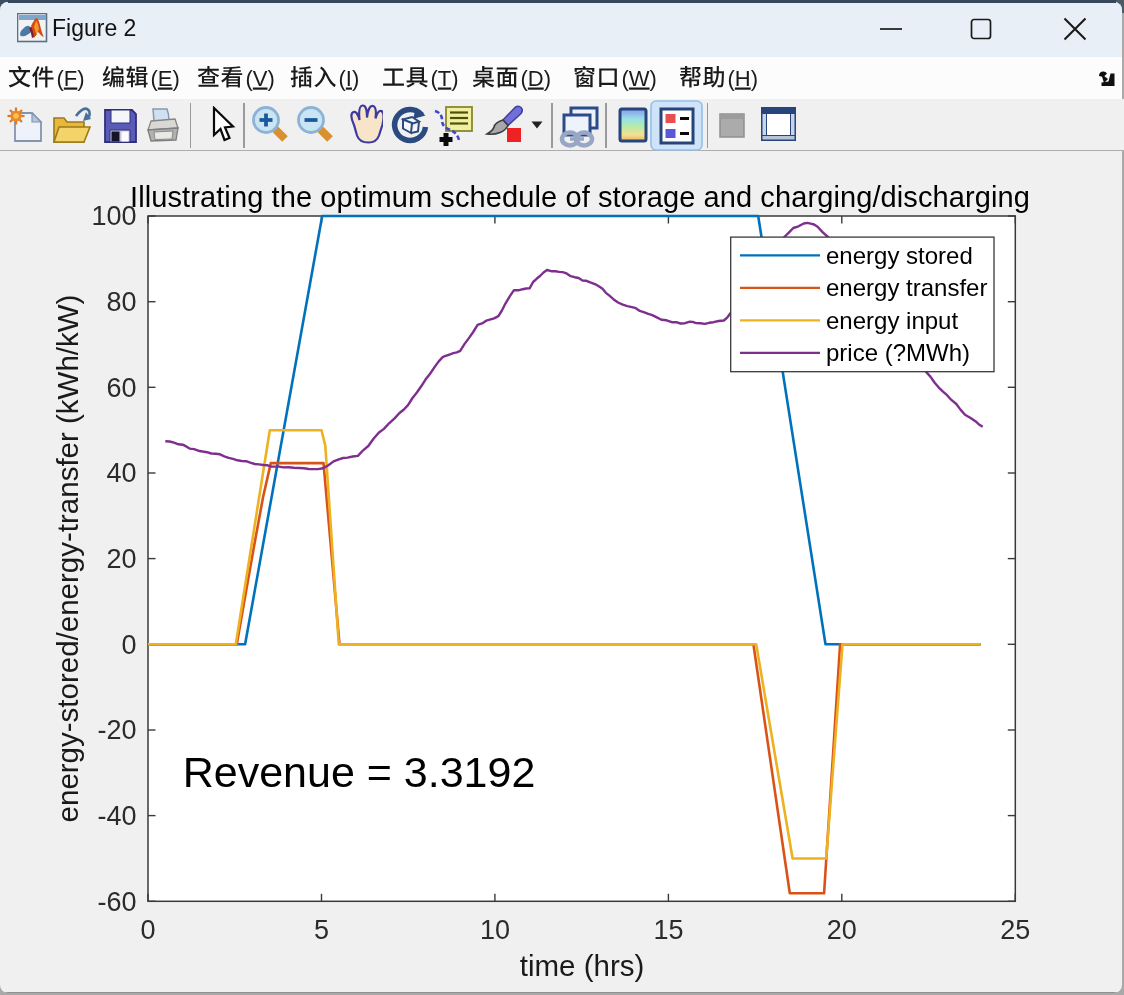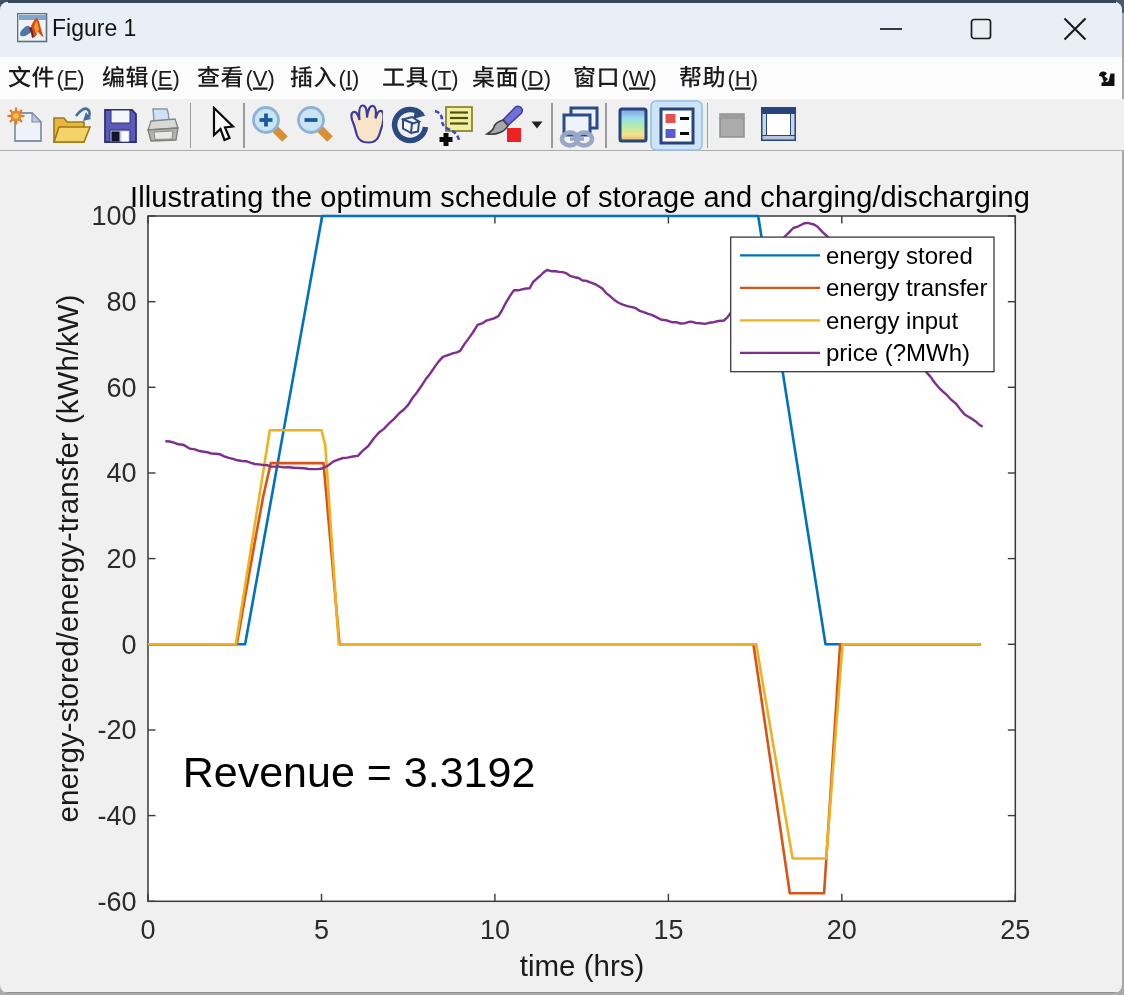--- a/index.html
+++ b/index.html
@@ -23,21 +23,21 @@
 <div id="topband"></div>
 <div style="position:absolute;left:0;top:0;width:1124px;height:995px">
       <svg style="position:absolute;left:17px;top:13px" width="31" height="31">
         <rect x="0.5" y="0.5" width="29" height="28" fill="#f2f2f2" stroke="#5a7086" stroke-width="1.6"></rect>
         <rect x="2" y="2" width="27" height="5" fill="#7da7cc"></rect>
         <path d="M4 18 q5 -6 8 -5 l4 3 q-2 4 -6 6 q-3 2 -6 1 q-2 -1 0 -5Z" fill="#4a7aa8"></path>
         <path d="M12 15 q4 -2 5 0 q2 3 3 6 q-2 3 -5 4 q-1 -6 -3 -10Z" fill="#7a2030"></path>
         <path d="M14 13 q4 -8 5.5 -8 q2 0 4.5 11 q1.5 6 3 8 q-3 -1 -5 -4 q-1.5 -2 -2.5 0 q-1 2 -2.5 5 q-1 -8 -3 -12Z" fill="#d44a15"></path>
         <path d="M17 14 q1.5 -6 2.5 -6 q1.5 2 2.5 8 l-2.5 6 q-1.5 -5 -2.5 -8Z" fill="#f09a28"></path>
       </svg>
-      <div style="position:absolute;left:52px;top:15px;font:23px/1.2 &quot;Liberation Sans&quot;,sans-serif;color:#111">Figure 1</div>
+      <div style="position:absolute;left:52px;top:15px;font:23px/1.2 &quot;Liberation Sans&quot;,sans-serif;color:#111">Figure 2</div>
       <svg style="position:absolute;left:878px;top:16px" width="26" height="26">
         <g stroke="#1a1a1a" stroke-width="1.7" fill="none">
           <line x1="2" y1="13" x2="24" y2="13"></line>
         </g>
       </svg>
       <svg style="position:absolute;left:968px;top:16px" width="26" height="26">
         <g stroke="#1a1a1a" stroke-width="1.7" fill="none">
           <rect x="3.5" y="3.5" width="19" height="19" rx="2.5"></rect>
         </g>
       </svg>

